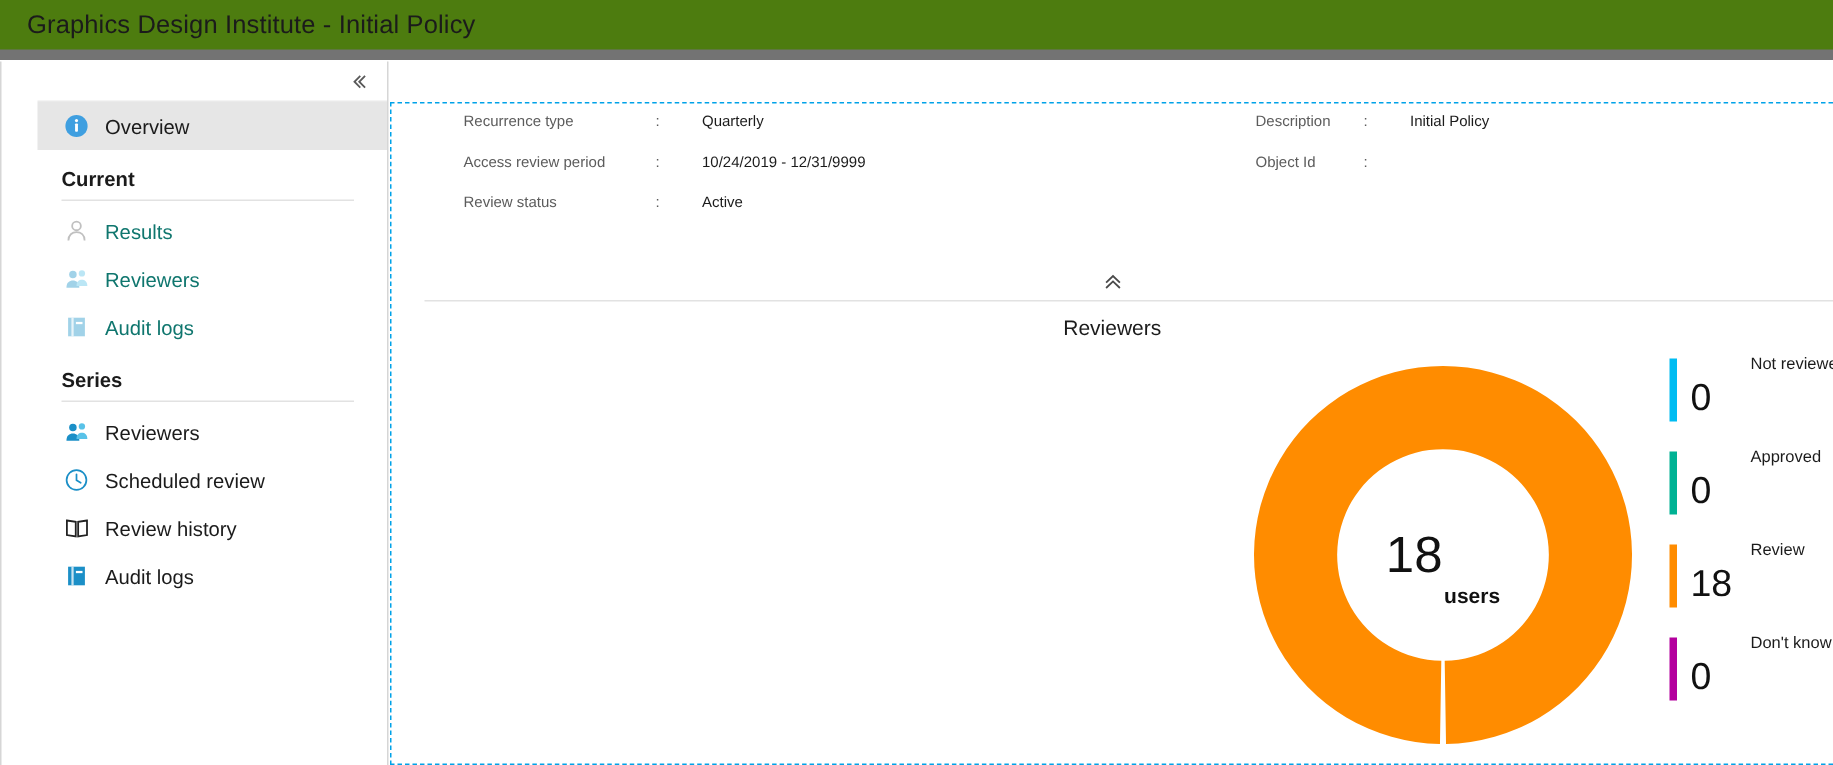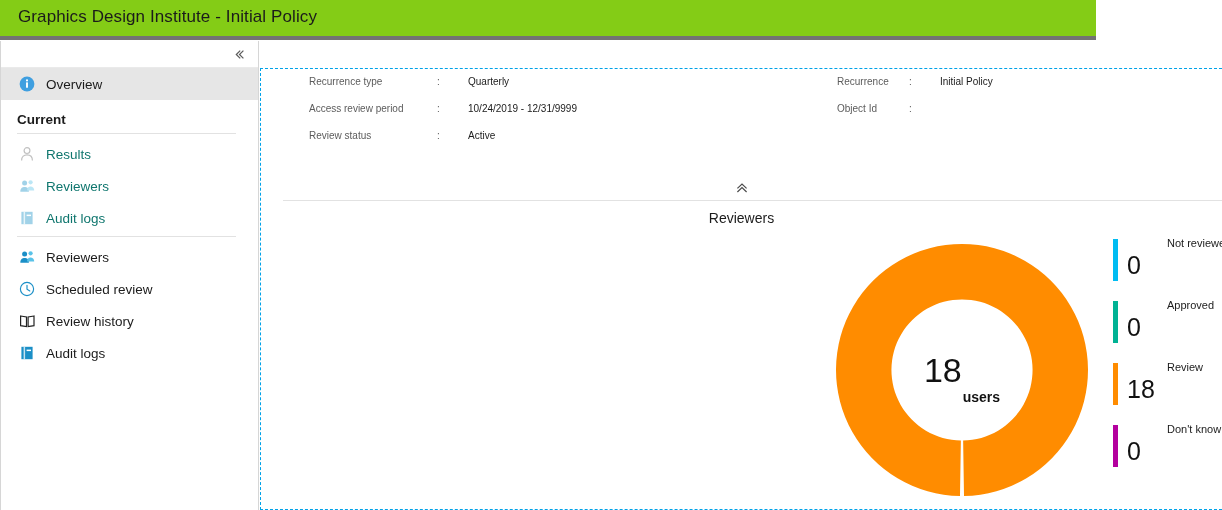--- a/index.html
+++ b/index.html
@@ -12,38 +12,39 @@
   }
   #app {
     position: relative;
     width: 1222px; height: 510px;
     background: #ffffff;
   }
 
   
   .titlebar {
     position: absolute; left: 0; top: 0;
-    width: 1096px; height: 40px;
-    border-bottom: 4px solid #737373;
-    background: #84cc16;
+    width: 1222px; height: 40px;
+    border-bottom: 7px solid #737373;
+    background: #4d7c0f;
   }
   .titlebar .title {
     position: absolute; left: 18px; top: 7px;
     font-size: 17px; color: #1b1b1b;
     letter-spacing: .1px;
     white-space: nowrap;
   }
 
   
   .sidebar {
     position: absolute; left: 0; top: 41px;
     width: 259px; height: 469px;
     background: #ffffff;
     border-right: 1px solid #d6d6d6;
     border-left: 1px solid #d6d6d6;
+    padding-left: 24px;
   }
   .sidebar-head {
     position: relative;
     height: 27px;
     border-bottom: 1px solid #eaeaea;
   }
   .collapse-rail {
     position: absolute; right: 8px; top: 2px;
     width: 22px; height: 22px;
     display: flex; align-items: center; justify-content: center;
@@ -216,20 +217,21 @@
       <span class="ico dim">
         <svg class="svgicon" width="16" height="16" viewBox="0 0 16 16">
           <rect x="2.4" y="1.8" width="11.2" height="12.4" fill="#2196c9"></rect>
           <rect x="4.6" y="1.8" width="1.5" height="12.4" fill="#ffffff" opacity=".75"></rect>
           <rect x="7.6" y="4.6" width="4.4" height="1.5" fill="#ffffff"></rect>
         </svg>
       </span>
       <span class="lbl">Audit logs</span>
     </div>
 
+    <div class="group-head">Series</div>
     <div class="group-rule"></div>
 
     <div class="nav-row">
       <span class="ico">
         <svg class="svgicon" width="17" height="16" viewBox="0 0 17 16">
           <circle cx="5.6" cy="5" r="2.5" fill="#1b8fc7"></circle>
           <path d="M1.3 13.8 C1.3 10.3 3.3 9 5.6 9 C7.9 9 9.9 10.3 9.9 13.8 Z" fill="#1b8fc7"></path>
           <circle cx="11.6" cy="4.3" r="2.1" fill="#59c2e8"></circle>
           <path d="M8 12.6 C8 9.6 9.7 8.5 11.6 8.5 C13.5 8.5 15.2 9.6 15.2 12.6 Z" fill="#59c2e8"></path>
         </svg>
@@ -285,21 +287,21 @@
         </div>
         <div class="field">
           <span class="k">Review status</span>
           <span class="sep">:</span>
           <span class="v">Active</span>
         </div>
       </div>
 
       <div class="col right">
         <div class="field">
-          <span class="k">Recurrence</span>
+          <span class="k">Description</span>
           <span class="sep">:</span>
           <span class="v">Initial Policy</span>
         </div>
         <div class="field">
           <span class="k">Object Id</span>
           <span class="sep">:</span>
           <span class="v"></span>
         </div>
       </div>
     </div>

